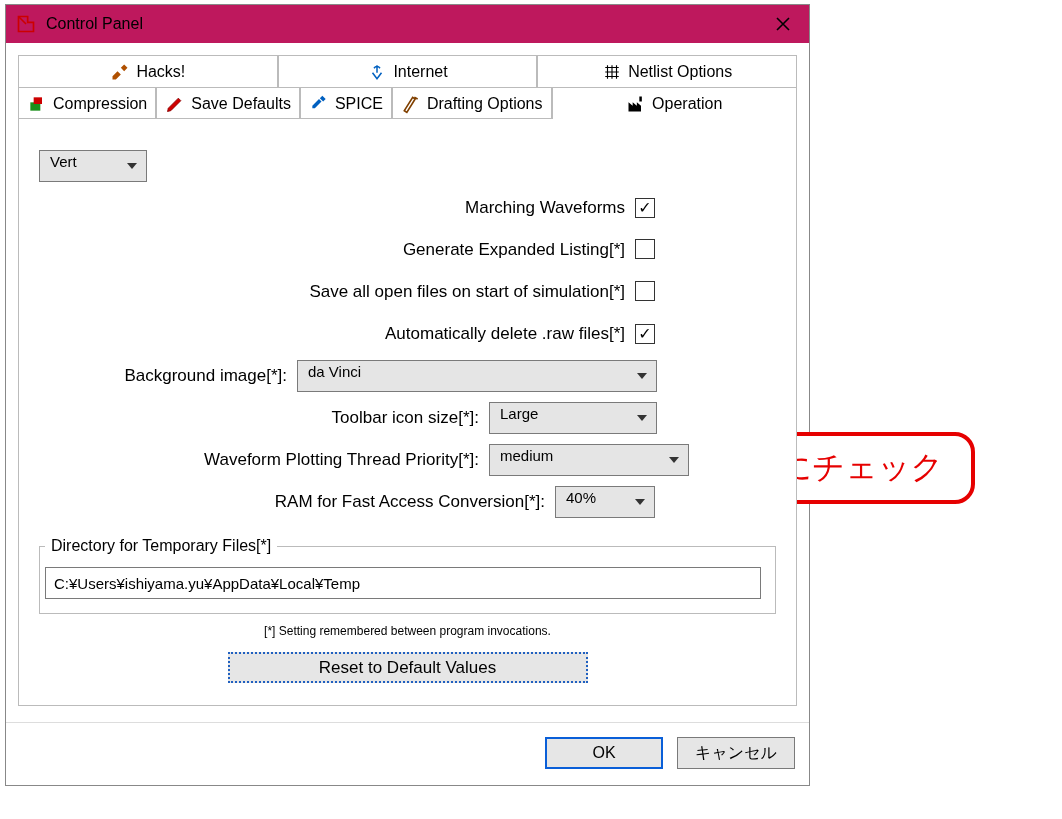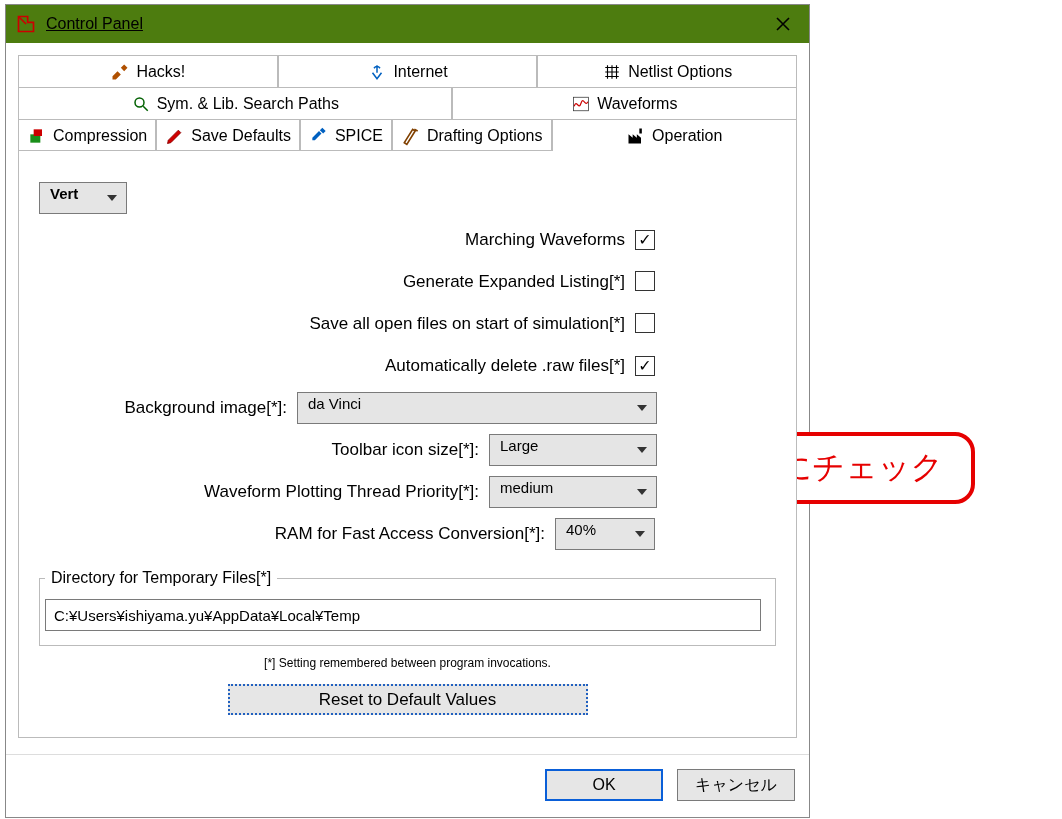--- a/index.html
+++ b/index.html
@@ -19,22 +19,21 @@
     top: 4px;
     width: 805px;
     border: 1px solid #888;
     background: #fff;
   }
   .titlebar {
     height: 38px;
     display: flex;
     align-items: center;
     padding: 0 4px 0 10px;
-    background: #4d7c0f;
-    text-decoration: underline;
+    background: #be185d;
   }
   .titlebar .app-icon {
     width: 20px; height: 20px;
     margin-right: 10px;
   }
   .titlebar .title {
     flex: 1;
     font-size: 16px;
     color: #000;
   }
@@ -252,40 +251,20 @@
         <div class="tab">
           <span class="ico">
             <svg viewBox="0 0 24 24" width="18" height="18">
                 <path d="M3 6h18M3 12h18M3 18h18M6 3v18M12 3v18M18 3v18" stroke="#000" stroke-width="1.5"></path>
               </svg>
           </span>
           <span>Netlist Options</span>
         </div>
       </div>
 
-      <div class="tabrow tabrow2">
-        <div class="tab">
-          <span class="ico">
-            <svg viewBox="0 0 24 24" width="18" height="18">
-                <circle cx="10" cy="10" r="6" fill="none" stroke="#006000" stroke-width="2"></circle>
-                <path d="M15 15l6 6" stroke="#006000" stroke-width="2"></path>
-              </svg>
-          </span>
-          <span>Sym. &amp; Lib. Search Paths</span>
-        </div>
-        <div class="tab">
-          <span class="ico">
-            <svg viewBox="0 0 24 24" width="20" height="18">
-                <rect x="2" y="3" width="20" height="18" fill="none" stroke="#333"></rect>
-                <path d="M3 15c3-10 6 6 9-4s6 6 9-2" fill="none" stroke="#c00" stroke-width="1.6"></path>
-              </svg>
-          </span>
-          <span>Waveforms</span>
-        </div>
-      </div>
 
       <div class="tabrow tabrow3">
         <div class="tab">
           <span class="ico">
             <svg viewBox="0 0 24 24" width="20" height="20">
                 <rect x="4" y="10" width="12" height="10" fill="#1a8f1a"></rect>
                 <rect x="8" y="4" width="10" height="8" fill="#c00"></rect>
               </svg>
           </span>
           <span>Compression</span>
@@ -322,21 +301,21 @@
           </span>
           <span>Operation</span>
         </div>
       </div>
 
       <div class="tabpanel">
 
         <div class="row">
           <div class="ctrl">
             <span class="select-wrap">
-              <div class="pseudo-select" style="width:88px;font-weight:bold;">
+              <div class="pseudo-select" style="width:108px;">
                 <span>Vert</span>
               </div>
             </span>
           </div>
         </div>
 
         <div class="row">
           <div class="lbl" style="flex-basis:586px">Marching Waveforms</div>
           <div class="ctrl"><span class="chk checked"></span></div>
         </div>
@@ -375,21 +354,21 @@
                 <span>Large</span>
               </div>
             </span>
           </div>
         </div>
 
         <div class="row">
           <div class="lbl">Waveform Plotting Thread Priority[*]:</div>
           <div class="ctrl">
             <span class="select-wrap">
-              <div class="pseudo-select" style="width:168px;">
+              <div class="pseudo-select" style="width:200px;">
                 <span>medium</span>
               </div>
             </span>
           </div>
         </div>
 
         <div class="row">
           <div class="lbl" style="flex-basis:506px">RAM for Fast Access Conversion[*]:</div>
           <div class="ctrl">
             <span class="select-wrap">

